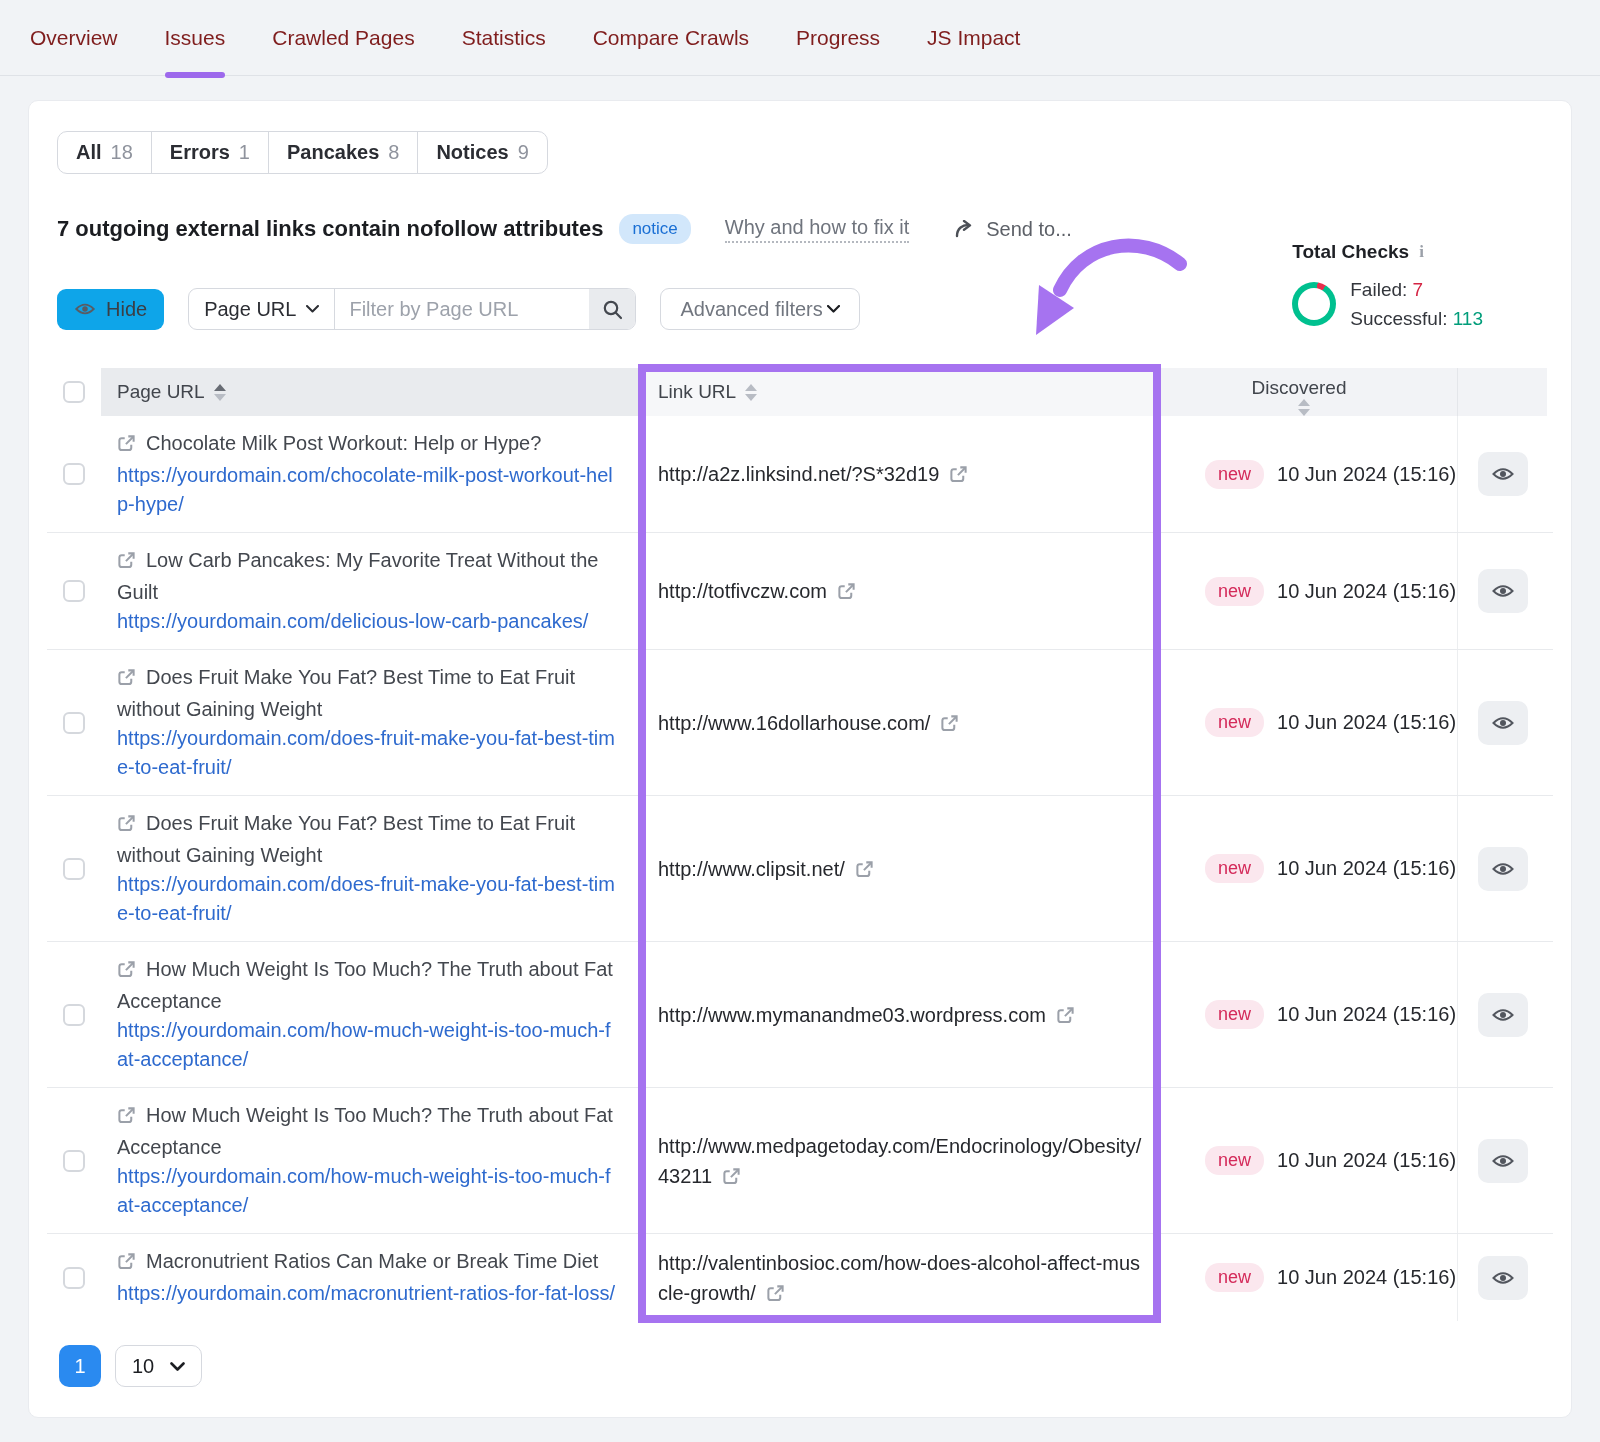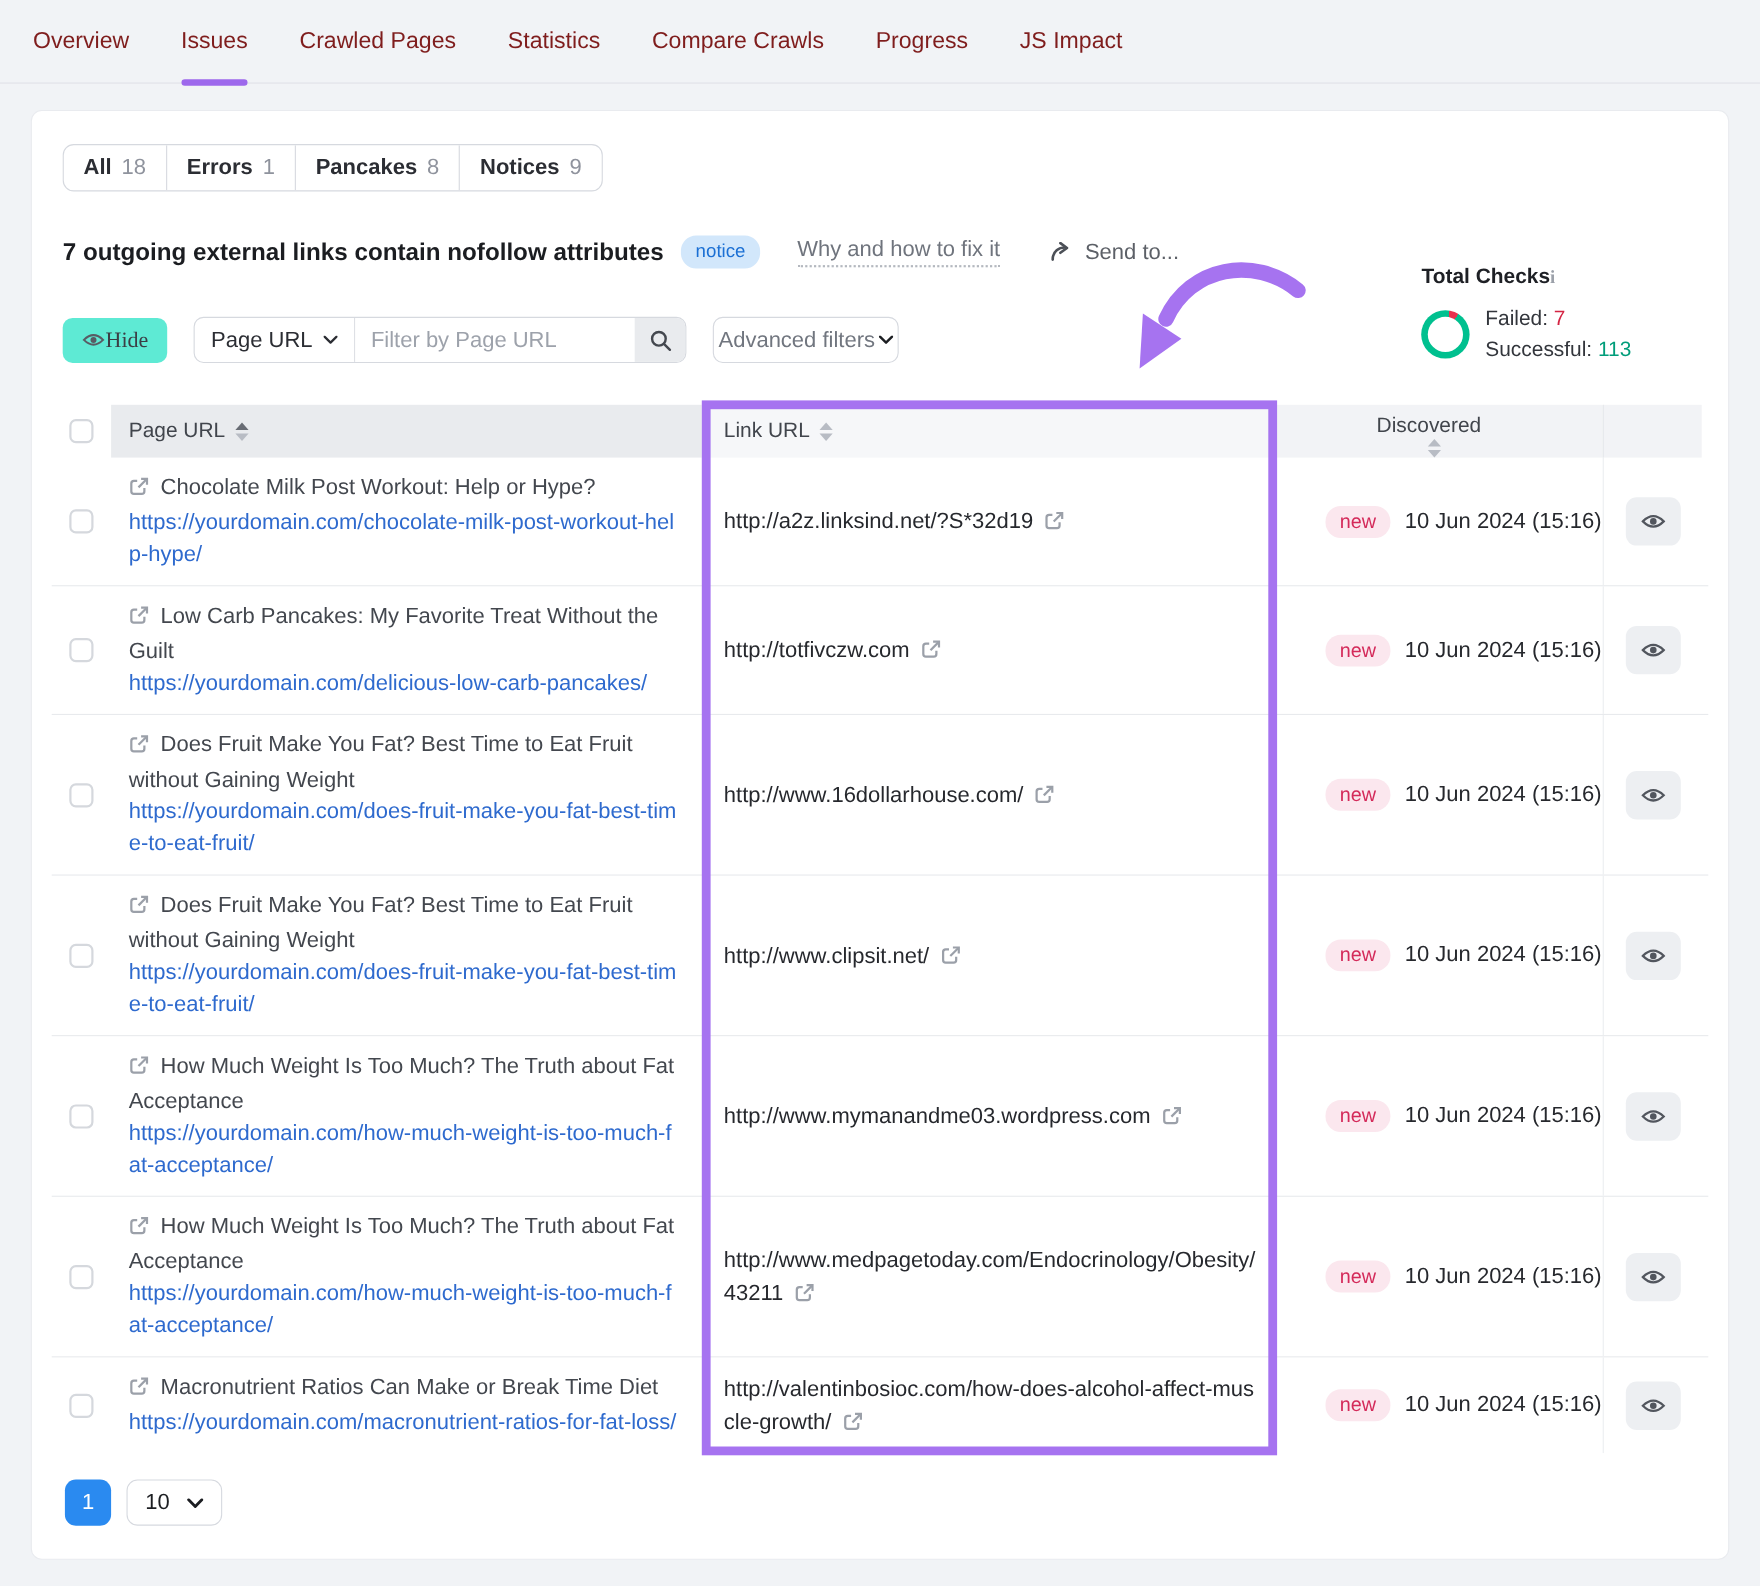--- a/index.html
+++ b/index.html
@@ -58,41 +58,41 @@
     border-bottom:2px dotted #b4b8bf; padding-bottom:2px; cursor:pointer;
   }
   .send-to {
     margin-left:46px; display:flex; align-items:center; gap:9px;
     font-size:20px; color:#5c6067; cursor:pointer;
   }
   .send-to svg { display:block; }
 
   
   .total-checks { position:absolute; top:140px; right:88px; }
-  .tc-head { display:flex; align-items:center; gap:0; }
+  .tc-head { display:flex; align-items:center; gap:10px; }
   .tc-title { font-size:19px; font-weight:bold; color:#1e2025; }
   .info-i { color:#9ba0a9; font-size:17px; font-weight:bold; font-family:"Liberation Serif",serif; cursor:pointer;}
   .tc-body { display:flex; gap:14px; margin-top:12px; align-items:center; }
   .donut {
     width:44px; height:44px; border-radius:50%; position:relative;
     background:conic-gradient(from 10deg,#e8304e 0deg 22deg,#00c08f 22deg 360deg);
   }
   .donut::after {
     content:""; position:absolute; inset:6px; background:#fff; border-radius:50%;
   }
   .tc-line { font-size:19px; color:#33363c; line-height:29px; white-space:nowrap; }
   .tc-failed-val { color:#d42443; }
   .tc-success-val { color:#009d7a; }
 
   
   .controls { display:flex; align-items:center; gap:24px; margin-top:44px; }
   .hide-btn {
-    display:flex; align-items:center; background:#5eead4;
+    display:flex; align-items:center; gap:10px; background:#0ea5e9;
     border:none; border-radius:9px; padding:9px 17px; font-size:20px;
-    color:#3b3e45; cursor:pointer; font-family:Liberation Serif, serif;
+    color:#3b3e45; cursor:pointer; font-family:Liberation Sans, sans-serif;
   }
   .filter-group {
     display:flex; align-items:stretch; border:1px solid #d6d9df;
     border-radius:9px; overflow:hidden; height:42px; background:#fff;
   }
   .filter-field {
     display:flex; align-items:center; gap:10px; padding:0 15px;
     border-right:1px solid #d6d9df; font-size:20px; color:#2b2d33; cursor:pointer;
     white-space:nowrap;
   }
@@ -100,21 +100,21 @@
     border:none; outline:none; width:254px; padding:0 14px; font-size:20px;
     color:#2b2d33; font-family:inherit;
   }
   .filter-input::placeholder { color:#9da2ab; }
   .search-btn {
     width:46px; background:#e9ebee; border:none; display:flex;
     align-items:center; justify-content:center; cursor:pointer;
   }
   .adv-filters {
     display:flex; align-items:center; gap:4px; border:1px solid #d6d9df;
-    background:#fff; border-radius:9px; height:42px; padding:0 4px;
+    background:#fff; border-radius:9px; height:42px; padding:0 19px;
     font-size:20px; color:#71767f; cursor:pointer; font-family:inherit;
   }
   .chev { display:block; }
 
   
   .table-wrap { position:relative; margin:38px -10px 0; }
   .thead { display:flex; height:48px; }
   .hcell { display:flex; align-items:center; font-size:19px; color:#41454c; }
   .c-check  { width:54px;  flex:none; display:flex; align-items:center; justify-content:center; }
   .c-page   { width:537px; flex:none; }

